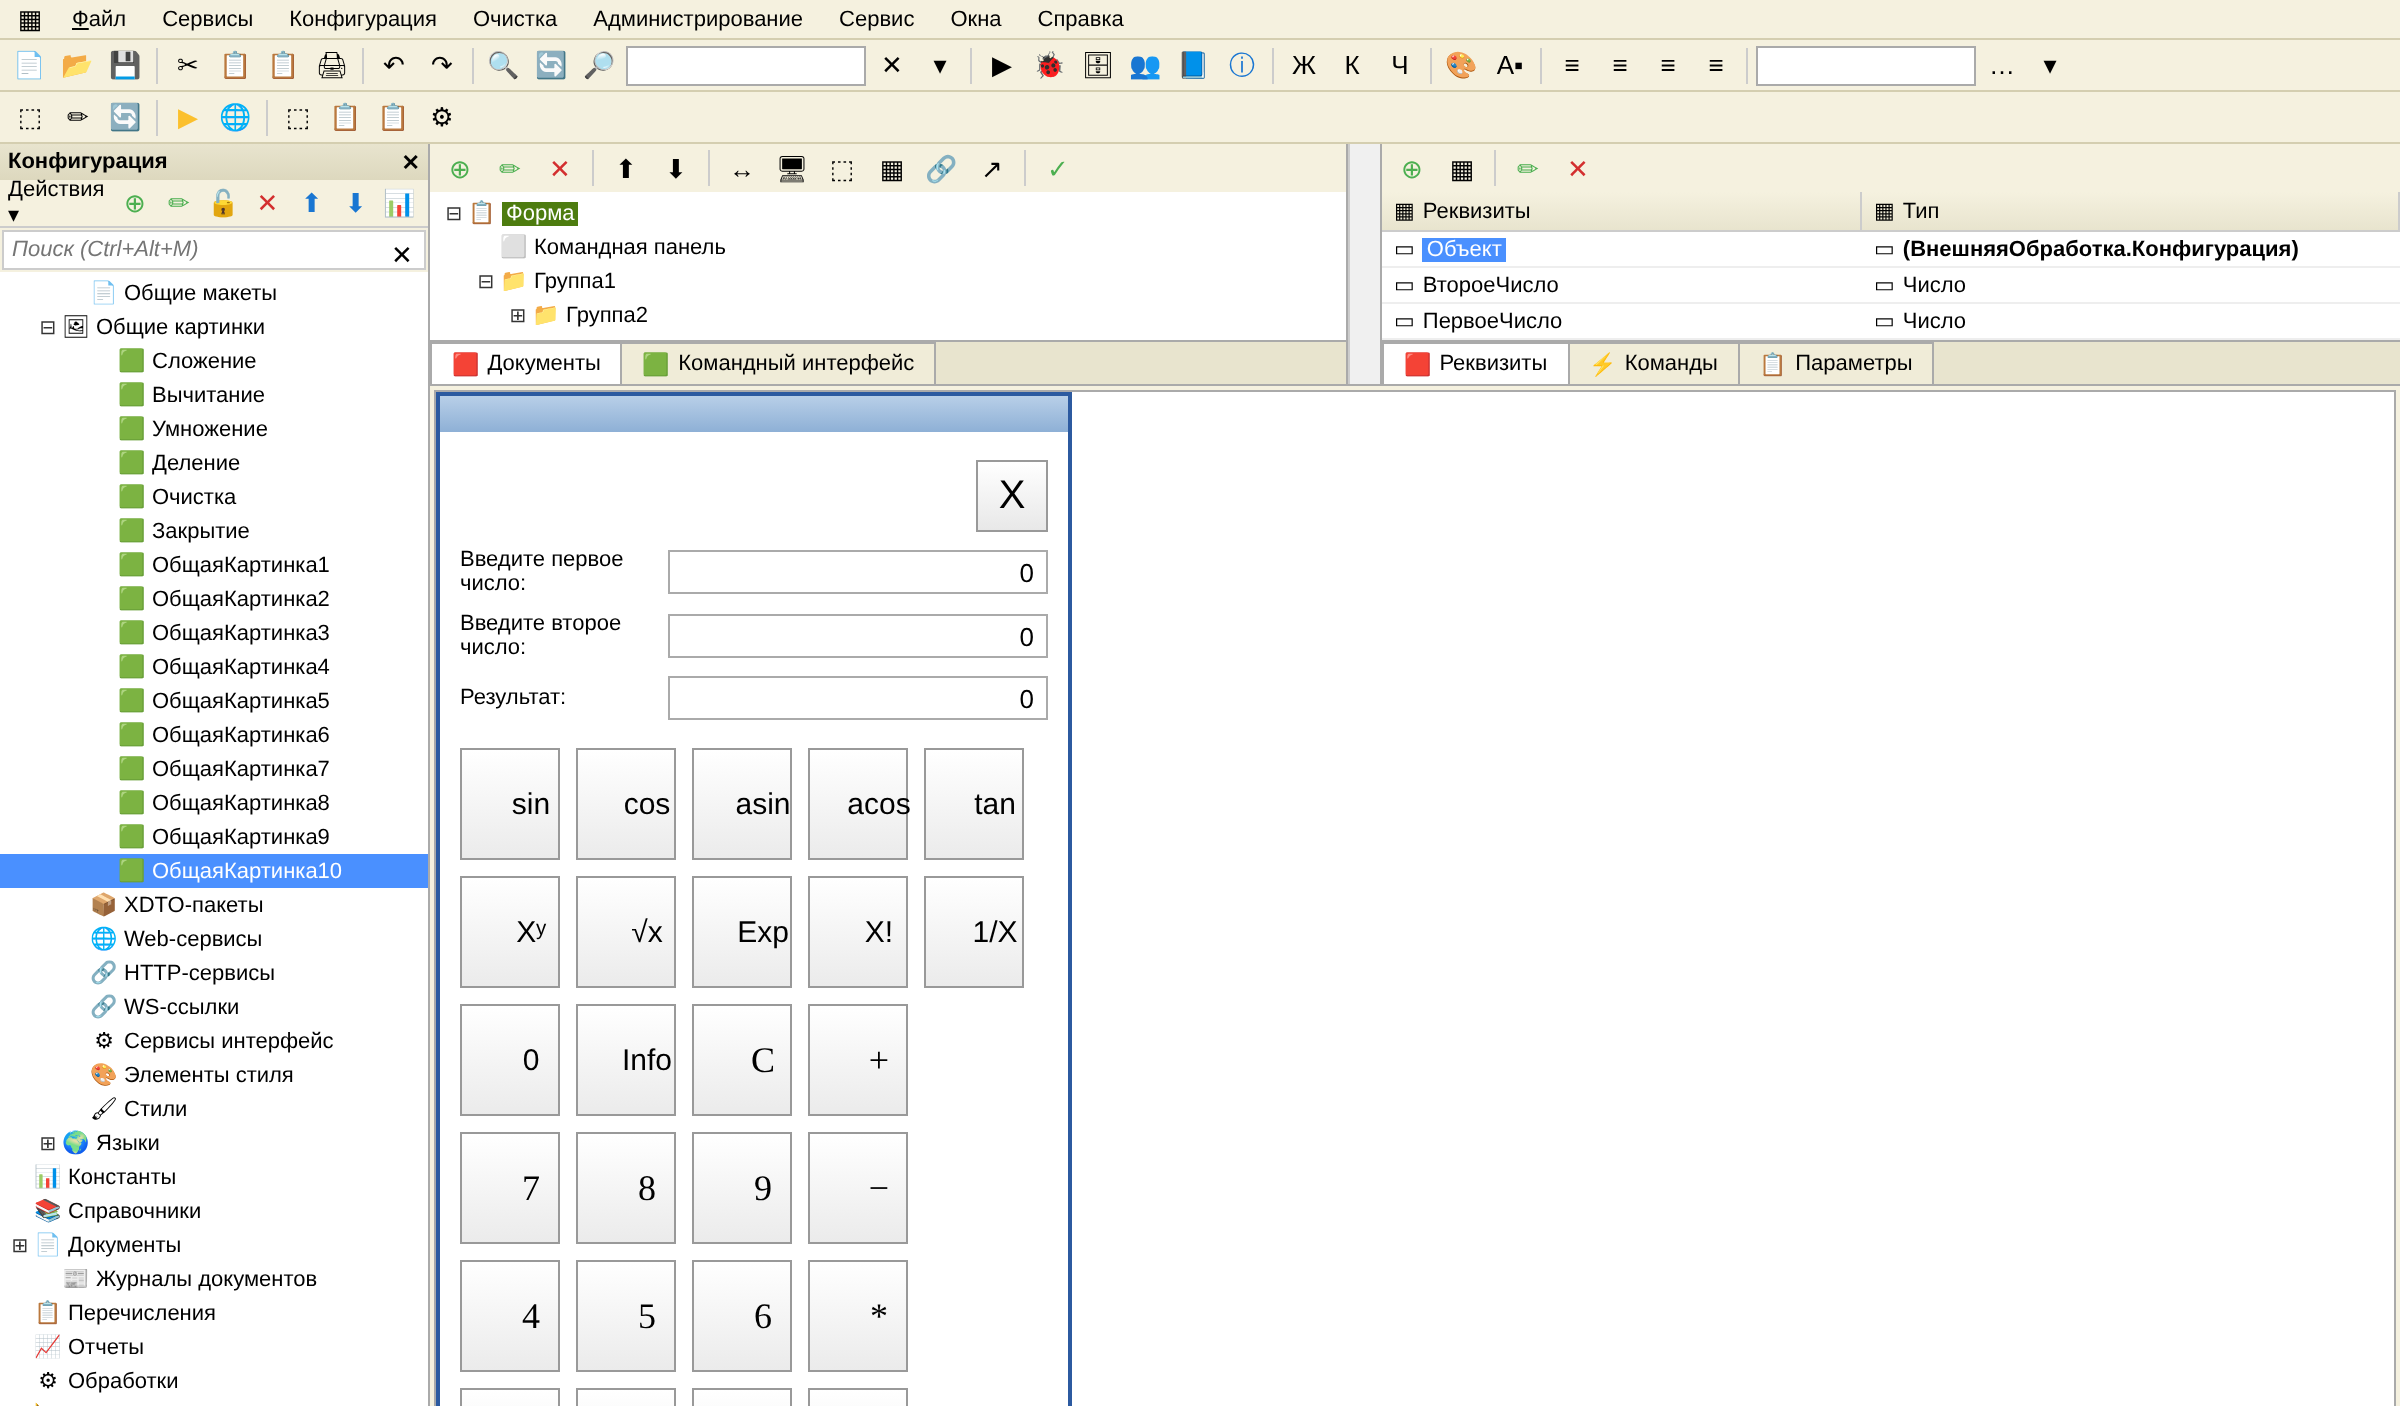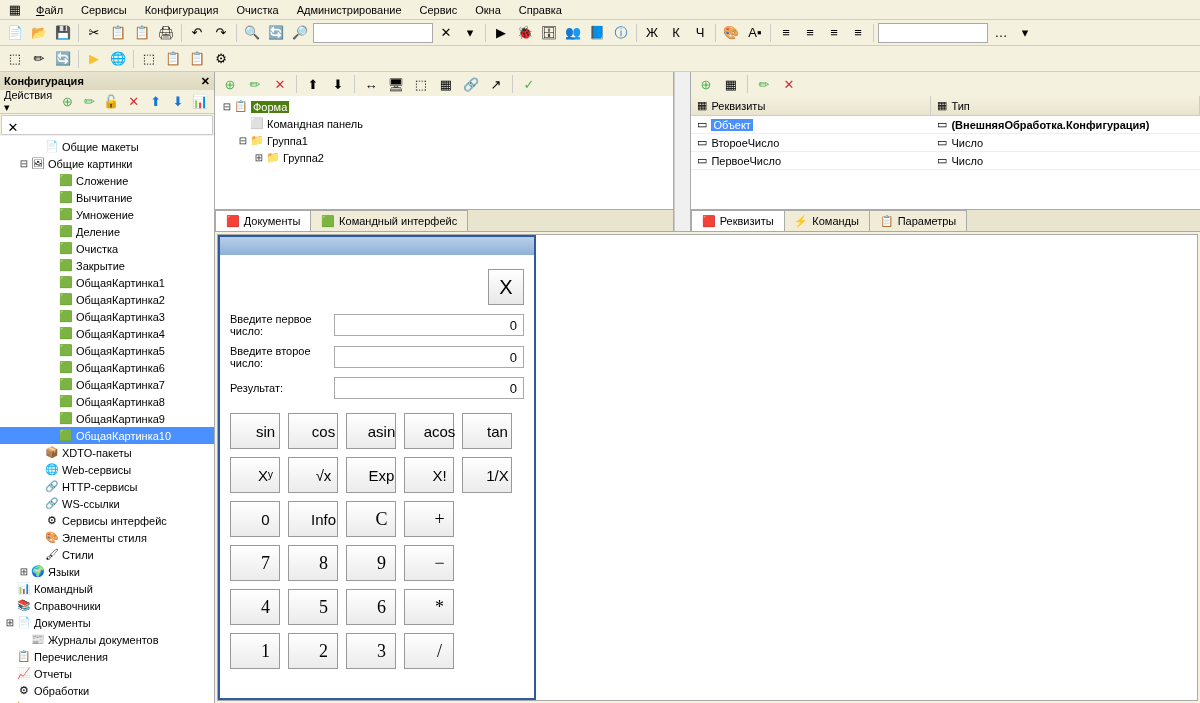--- a/index.html
+++ b/index.html
@@ -48,21 +48,21 @@
 .preview-area { flex: 1; background: #fff; border: 1px solid #aaa; margin: 2px; display:flex; }
 .preview { width: 318px; border: 2px solid #2c5aa0; background: white; display: flex; flex-direction: column; }
 .preview-title { height: 18px; background: linear-gradient(#b8cfe8,#8eb0d6); }
 .calc-body { padding: 14px 10px 10px 10px; display: flex; flex-direction: column; gap: 8px; }
 .field-row { display: flex; align-items: center; gap: 6px; }
 .field-row label { width: 135px; text-align: left; }
 .field-row input { flex: 1; height: 22px; border: 1px solid #aaa; padding: 0 6px; text-align: right; font-size: 13px; }
 .btn-x-wrap { display: flex; justify-content: flex-end; }
 .btn-x { width: 36px; height: 36px; border: 1px solid #999; background: linear-gradient(#fff,#e8e8e8); font-size: 20px; cursor: pointer; }
 .calc-grid { display: grid; grid-template-columns: repeat(5, 50px); gap: 8px; margin-top: 6px; }
-.calc-btn { height: 36px; border: 1px solid #999; background: linear-gradient(#fff,#ebebeb); font-size: 18px; display: flex; align-items: center; justify-content: center; cursor: pointer; font-family: "Times New Roman", serif; padding-left: 21px; }
+.calc-btn { height: 56px; border: 1px solid #999; background: linear-gradient(#fff,#ebebeb); font-size: 18px; display: flex; align-items: center; justify-content: center; cursor: pointer; font-family: "Times New Roman", serif; padding-left: 21px; }
 .calc-btn.small { font-size: 15px; font-family: Arial; }
 .scroll-stub { width: 16px; background: #f0f0f0; border-left: 1px solid #ccc; }
 .ico-yellow-folder { color:#e6a817; }
 </style>
 </head>
 <body>
 
 <div class="menubar">
   <span class="tb-btn">▦</span>
   <span><u>Ф</u>айл</span>
@@ -144,20 +144,21 @@
       <span><span>Действия</span> ▾</span>
       <div class="tb-btn" style="color:#4caf50">⊕</div>
       <div class="tb-btn" style="color:#4caf50">✏</div>
       <div class="tb-btn">🔓</div>
       <div class="tb-btn" style="color:#d32f2f">✕</div>
       <div class="tb-btn" style="color:#1976d2">⬆</div>
       <div class="tb-btn" style="color:#1976d2">⬇</div>
       <div class="tb-btn">📊</div>
     </div>
     <div class="search-row">
+      <input placeholder="Поиск (Ctrl+Alt+M)" style="">
       <div class="tb-btn">✕</div>
     </div>
     <div class="tree" id="config-tree">
         <div class="tree-row">
           <span class="indent" style="width:28px"></span>
           <span class="exp"></span>
           <span class="ico">📄</span>
           <span>Общие макеты</span>
         </div>
         <div class="tree-row">
@@ -307,21 +308,21 @@
         <div class="tree-row">
           <span class="indent" style="width:14px"></span>
           <span class="exp">⊞</span>
           <span class="ico">🌍</span>
           <span>Языки</span>
         </div>
         <div class="tree-row">
           <span class="indent" style="width:0px"></span>
           <span class="exp"></span>
           <span class="ico">📊</span>
-          <span>Командный</span>
+          <span>Константы</span>
         </div>
         <div class="tree-row">
           <span class="indent" style="width:0px"></span>
           <span class="exp"></span>
           <span class="ico">📚</span>
           <span>Справочники</span>
         </div>
         <div class="tree-row">
           <span class="indent" style="width:0px"></span>
           <span class="exp">⊞</span>

